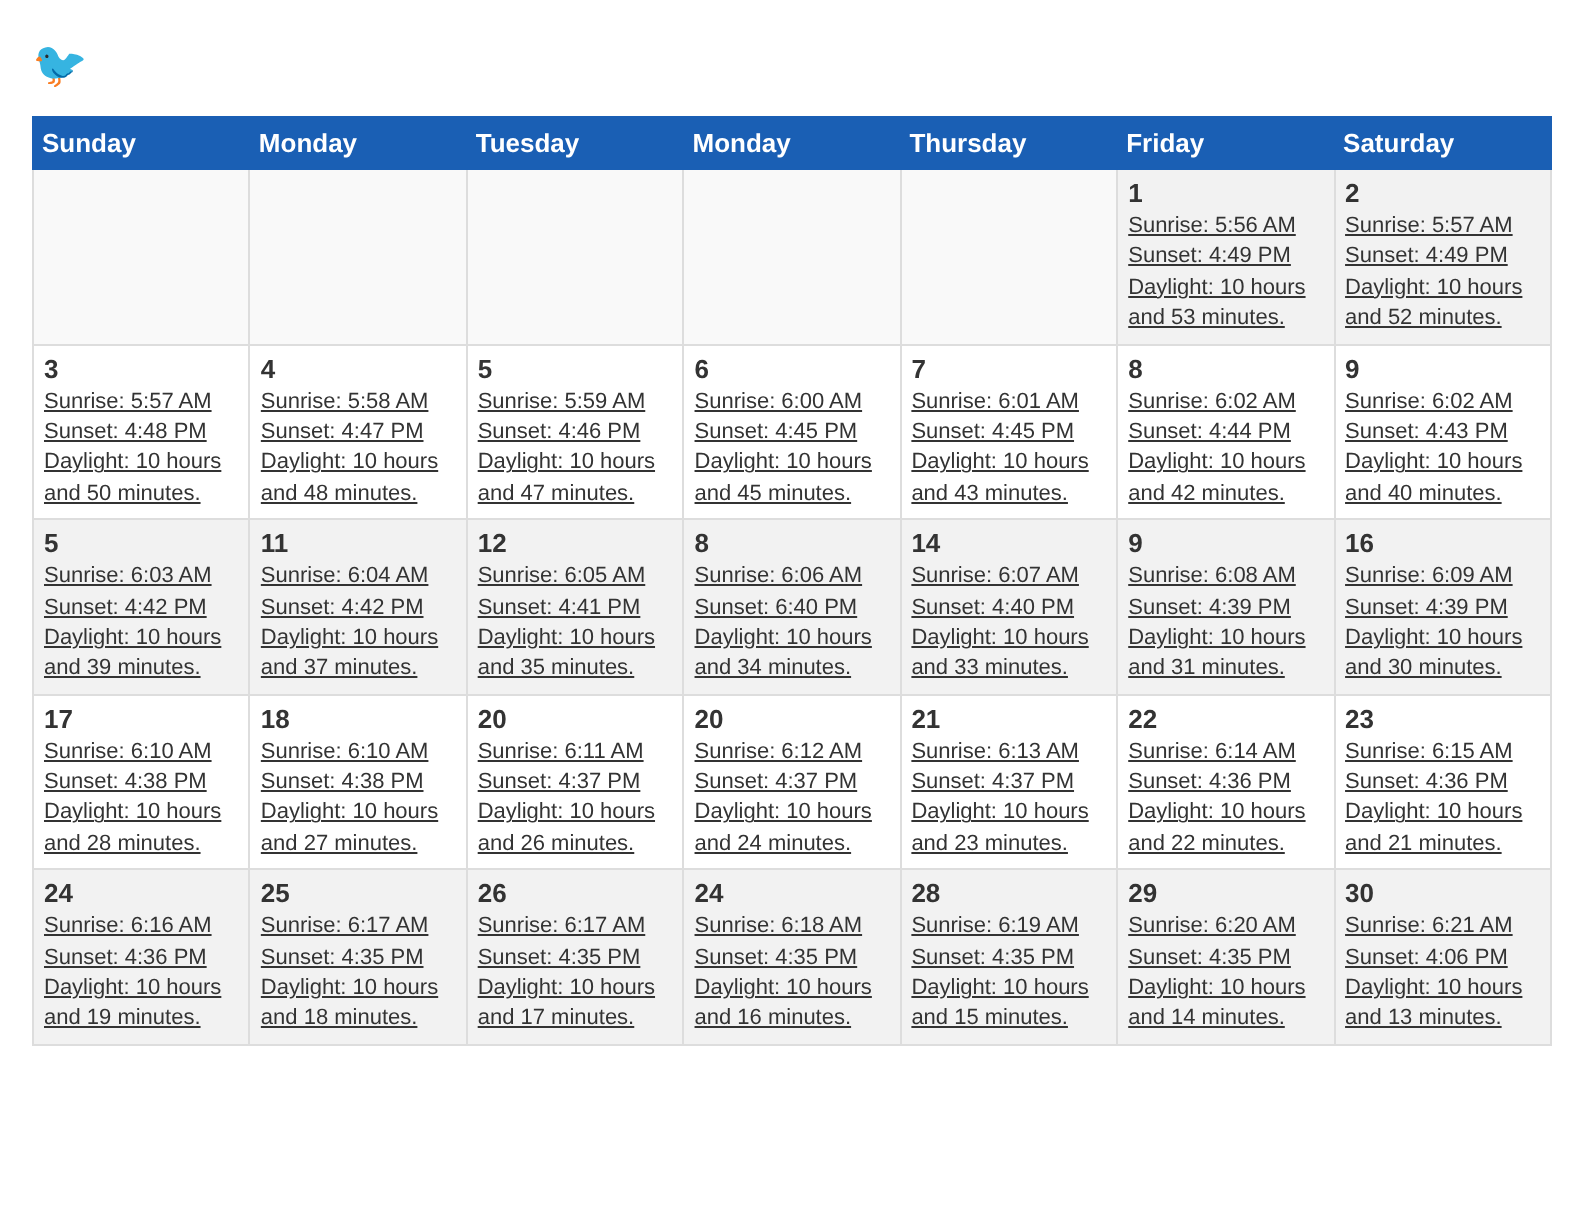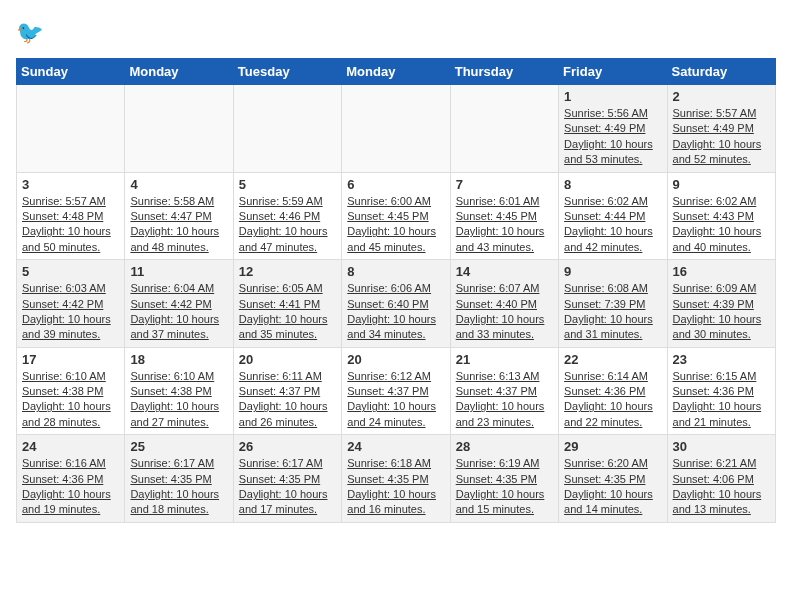--- a/index.html
+++ b/index.html
@@ -214,21 +214,21 @@
         </td>
         <td>
           <span class="day-number">14</span>
           <div class="day-info">Sunrise: 6:07 AM
 Sunset: 4:40 PM
 Daylight: 10 hours and 33 minutes.</div>
         </td>
         <td>
           <span class="day-number">9</span>
           <div class="day-info">Sunrise: 6:08 AM
-Sunset: 7:39 PM
+Sunset: 4:39 PM
 Daylight: 10 hours and 31 minutes.</div>
         </td>
         <td>
           <span class="day-number">16</span>
           <div class="day-info">Sunrise: 6:09 AM
 Sunset: 4:39 PM
 Daylight: 10 hours and 30 minutes.</div>
         </td>
       </tr>
       <tr>

